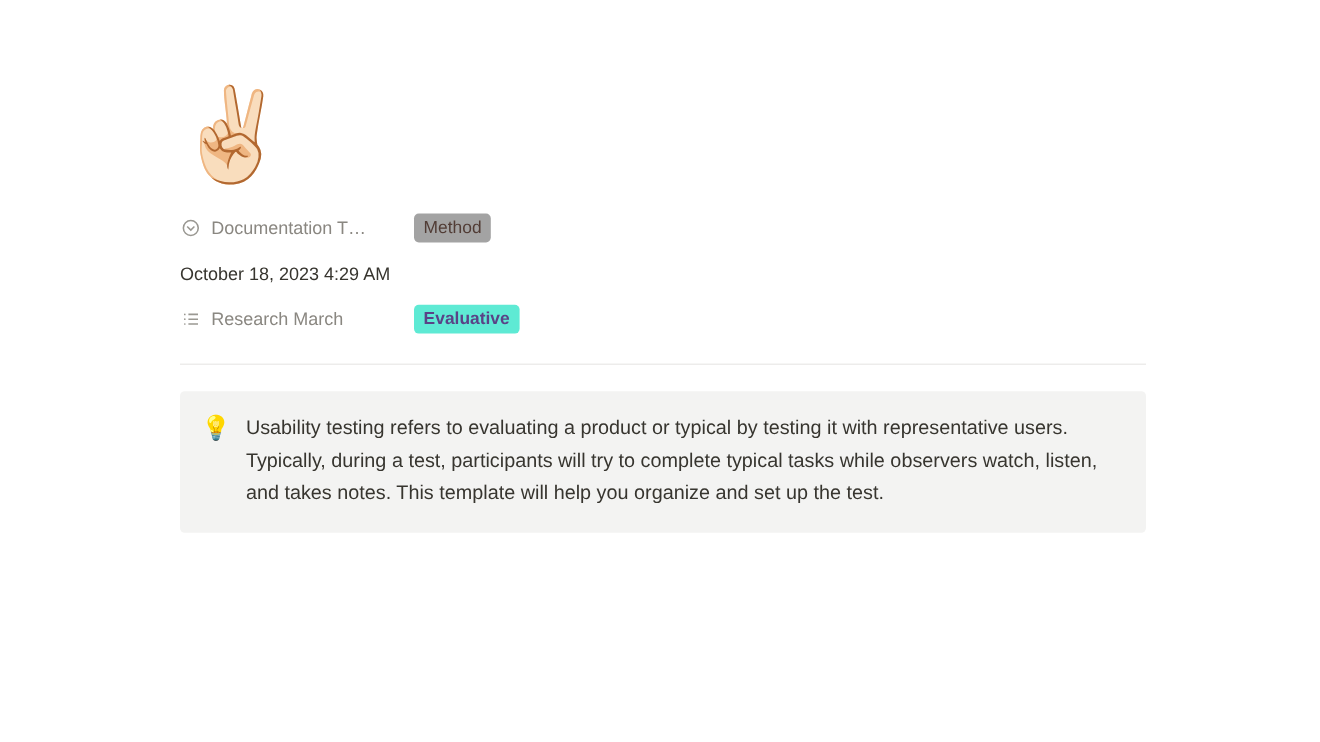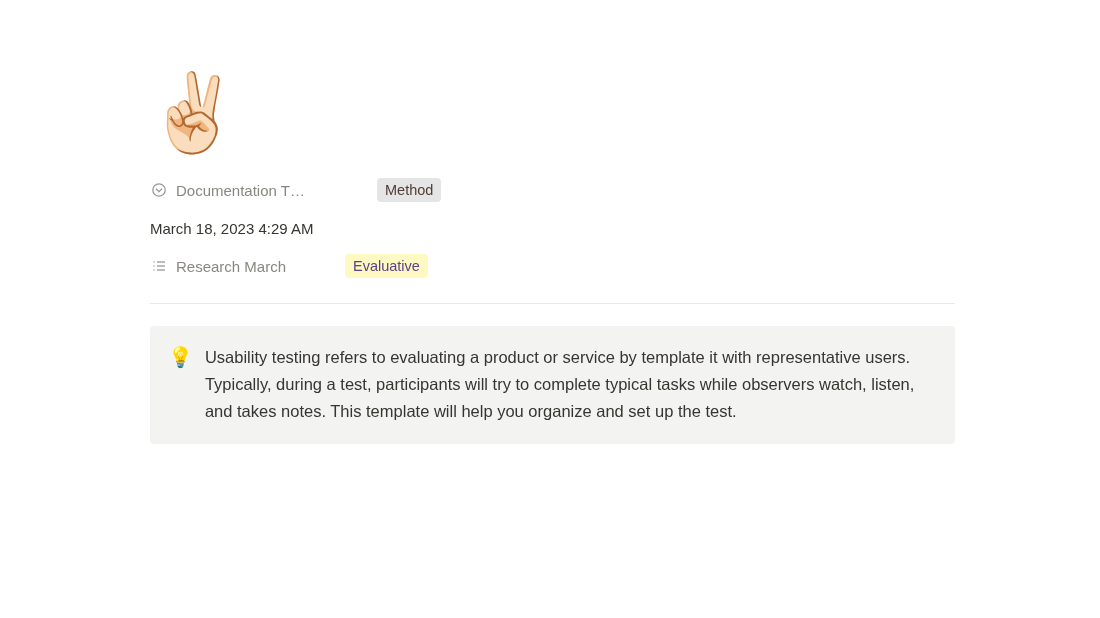--- a/index.html
+++ b/index.html
@@ -78,27 +78,27 @@
       color: #37352f;
     }
     .tag {
       display: inline-block;
       padding: 2px 8px;
       border-radius: 4px;
       font-size: 14.5px;
       line-height: 20px;
     }
     .tag-method {
-      background: #e5e5e5;
+      background: #a3a3a3;
       color: #513c35;
-      margin-left: 32px;
     }
     .tag-evaluative {
-      background: #fef9c3;
+      background: #5eead4;
       color: #5a4387;
+      font-weight: bold;
     }
     .divider {
       border: none;
       border-top: 1px solid #e9e8e6;
       margin: 16px 0 22px 0;
     }
     .callout {
       display: flex;
       background: #f3f3f2;
       border-radius: 4px;
@@ -135,21 +135,21 @@
             </svg>
         </span>
         <span class="property-label-text">Documentation T…</span>
       </div>
       <div class="property-value">
         <span class="tag tag-method">Method</span>
       </div>
     </div>
 
     <div class="property-row">
-      <div class="property-value">March 18, 2023 4:29 AM</div>
+      <div class="property-value">October 18, 2023 4:29 AM</div>
     </div>
 
     <div class="property-row">
       <div class="property-label">
         <span class="property-icon">
           <svg viewBox="0 0 16 16">
             <circle cx="3" cy="4" r="0.7" fill="#9a9892" stroke="none"></circle>
             <line x1="6" y1="4" x2="14" y2="4"></line>
             <circle cx="3" cy="8" r="0.7" fill="#9a9892" stroke="none"></circle>
             <line x1="6" y1="8" x2="14" y2="8"></line>
@@ -163,16 +163,16 @@
         <span class="tag tag-evaluative">Evaluative</span>
       </div>
     </div>
 
   </div>
 
   <hr class="divider">
 
   <div class="callout">
     <div class="callout-icon">💡</div>
-    <div class="callout-text">Usability testing refers to evaluating a product or service by template it with representative users. Typically, during a test, participants will try to complete typical tasks while observers watch, listen, and takes notes. This template will help you organize and set up the test.</div>
+    <div class="callout-text">Usability testing refers to evaluating a product or typical by testing it with representative users. Typically, during a test, participants will try to complete typical tasks while observers watch, listen, and takes notes. This template will help you organize and set up the test.</div>
   </div>
 
 </div>
 
 </body></html>

